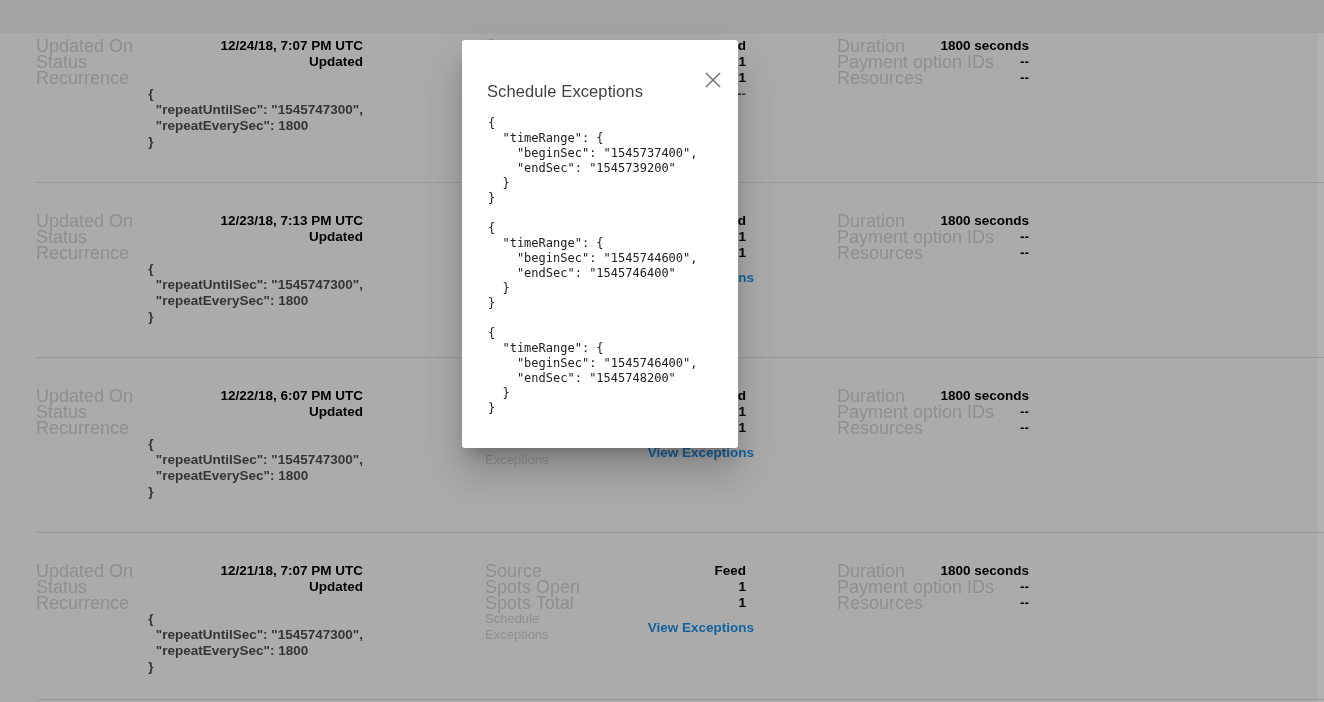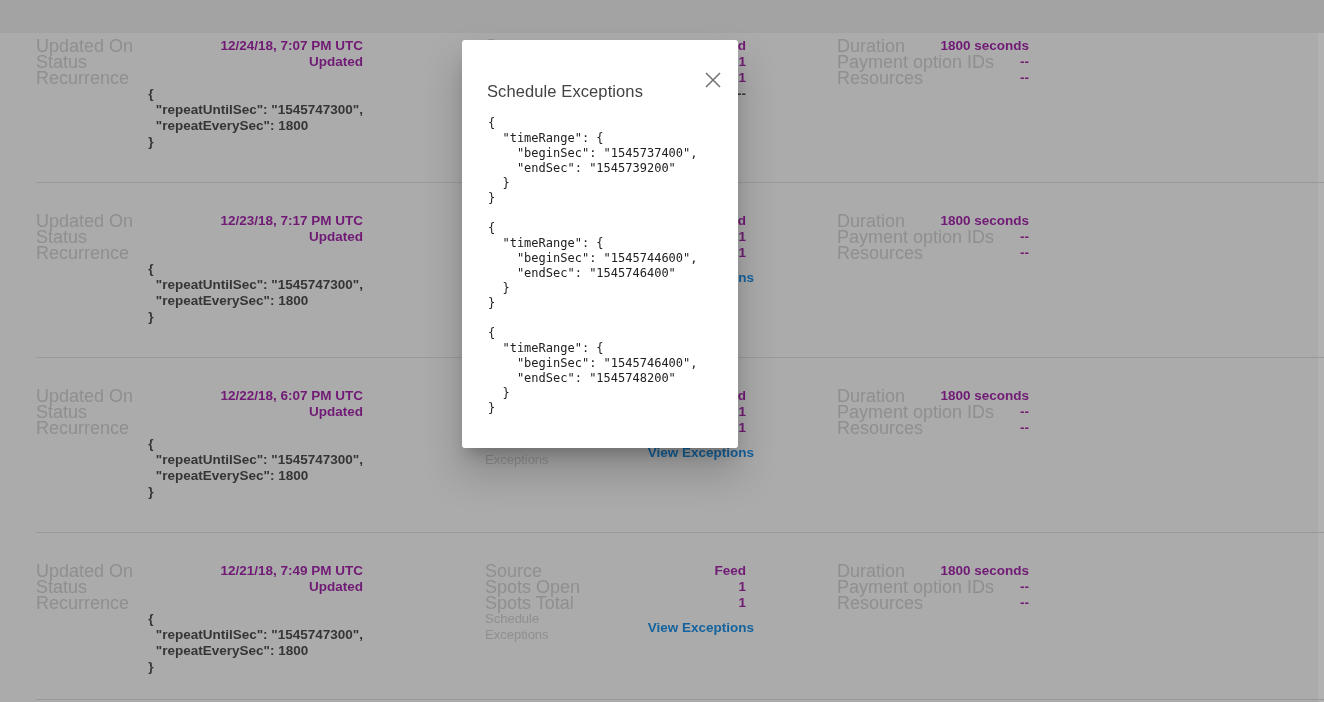--- a/index.html
+++ b/index.html
@@ -21,21 +21,21 @@
     position:absolute;left:36px;right:0;height:1px;background:#999999;
   }
   
   .row{position:absolute;left:0;width:1324px;height:175px;}
   .col{position:absolute;top:3px;}
   .c1{left:36px;width:327px;}
   .c2{left:485px;width:261px;}
   .c3{left:837px;width:192px;}
   .line{display:flex;justify-content:space-between;height:16px;line-height:16px;}
   .lab{font-size:18px;color:#8f8f8f;white-space:nowrap;}
-  .val{font-size:13.5px;font-weight:700;color:#701a75;white-space:nowrap;}
+  .val{font-size:13.5px;font-weight:700;color:#000000;white-space:nowrap;}
   .line4{display:flex;justify-content:space-between;height:32px;}
   .lab-wrap{font-size:13px;color:#8f8f8f;line-height:16px;width:72px;}
   .se-val{font-size:13.5px;font-weight:700;white-space:nowrap;}
   .se-val.plain{color:#353535;align-self:flex-start;line-height:16px;}
   .se-val.link{color:#14639f;align-self:center;margin-right:-8px;cursor:pointer;}
   .json-wrap{display:flex;justify-content:flex-end;margin-top:0;}
   .recur{
     margin:0;font-family:"Liberation Sans", sans-serif;
     font-size:13.5px;font-weight:700;color:#353535;line-height:16px;white-space:pre;
   }
@@ -118,21 +118,21 @@
         <span class="lab">Resources</span>
         <span class="val">--</span>
       </div>
     </div>
   </div>
 
   <div class="row" style="top: 210px;">
     <div class="col c1">
       <div class="line">
         <span class="lab">Updated On</span>
-        <span class="val">12/23/18, 7:17 PM UTC</span>
+        <span class="val">12/23/18, 7:13 PM UTC</span>
       </div>
       <div class="line">
         <span class="lab">Status</span>
         <span class="val">Updated</span>
       </div>
       <div class="line">
         <span class="lab">Recurrence</span>
       </div>
       <div class="json-wrap">
         <pre class="recur">{
@@ -226,21 +226,21 @@
         <span class="lab">Resources</span>
         <span class="val">--</span>
       </div>
     </div>
   </div>
 
   <div class="row" style="top: 560px;">
     <div class="col c1">
       <div class="line">
         <span class="lab">Updated On</span>
-        <span class="val">12/21/18, 7:49 PM UTC</span>
+        <span class="val">12/21/18, 7:07 PM UTC</span>
       </div>
       <div class="line">
         <span class="lab">Status</span>
         <span class="val">Updated</span>
       </div>
       <div class="line">
         <span class="lab">Recurrence</span>
       </div>
       <div class="json-wrap">
         <pre class="recur">{

